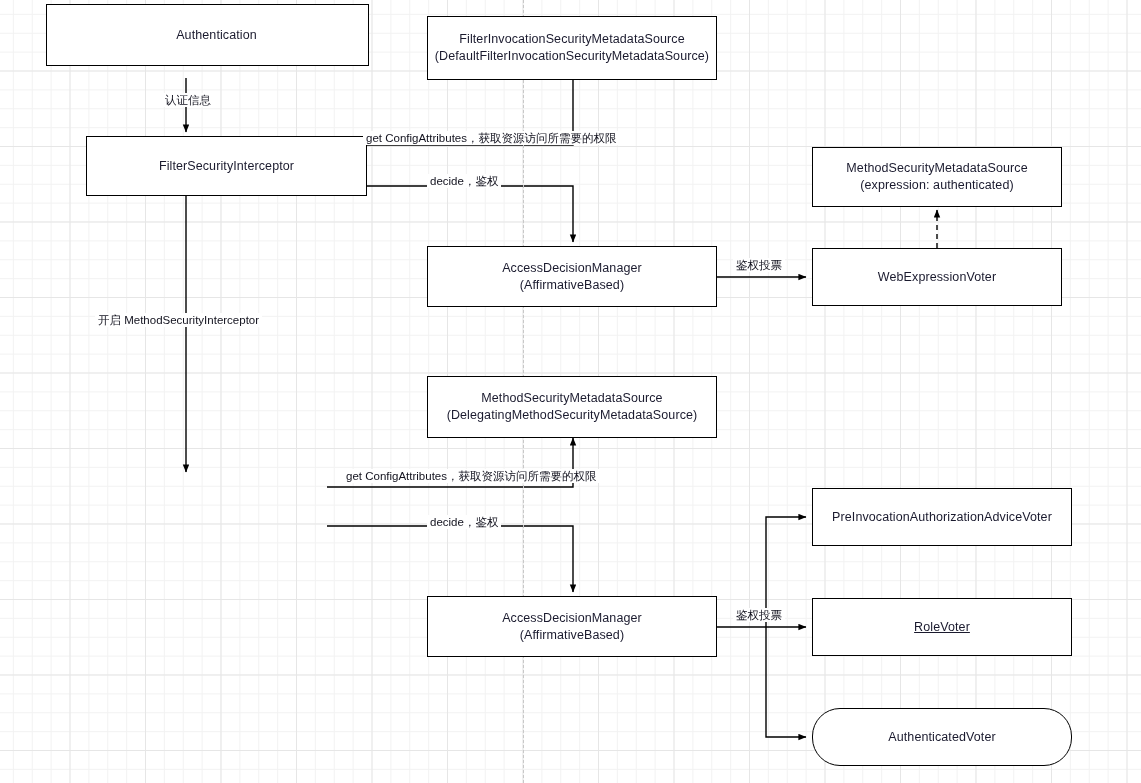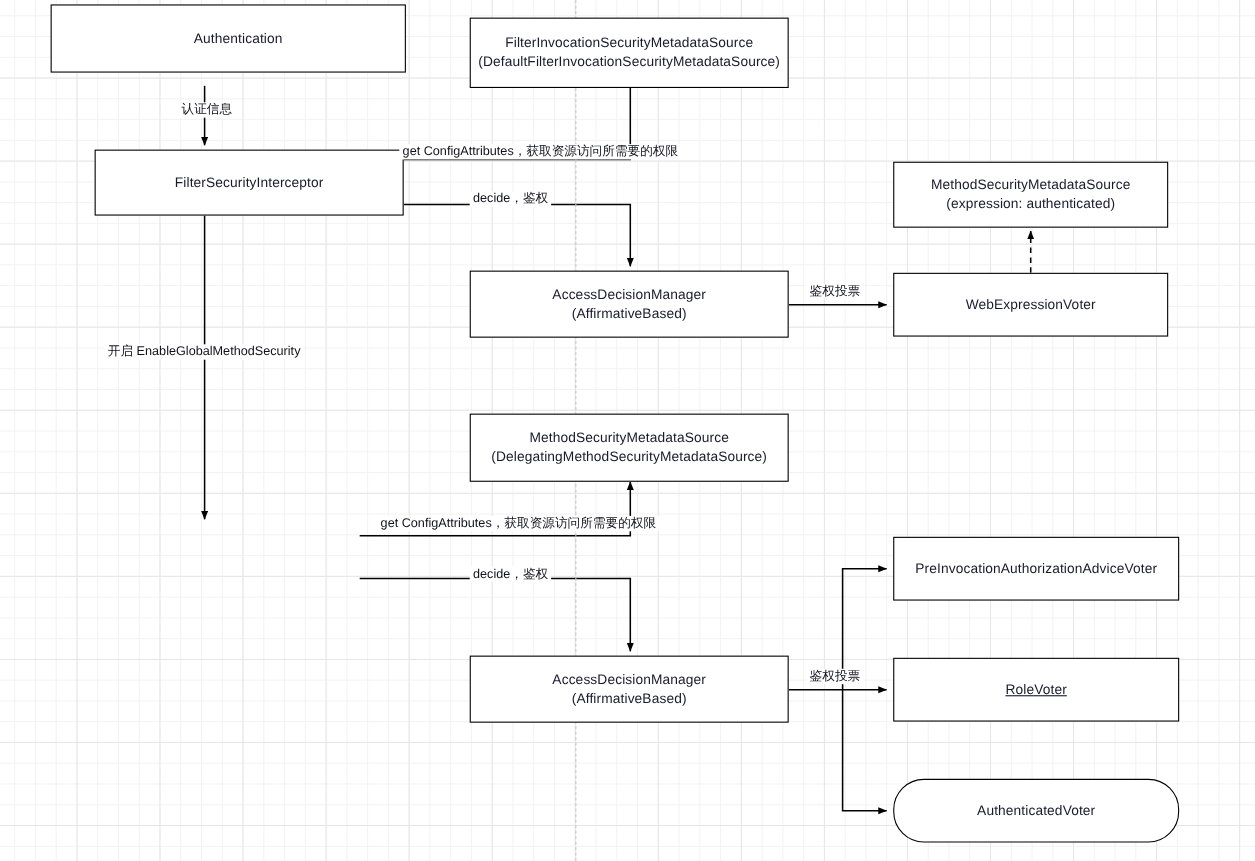--- a/index.html
+++ b/index.html
@@ -163,21 +163,21 @@
   </div>
 
   <div class="edge-label" style="left:162px; top:93px;text-align:center;">认证信息</div>
 
   <div class="edge-label" style="left:363px; top:131px;">get ConfigAttributes，获取资源访问所需要的权限</div>
 
   <div class="edge-label" style="left:427px; top:174px;">decide，鉴权</div>
 
   <div class="edge-label" style="left:733px; top:258px;">鉴权投票</div>
 
-  <div class="edge-label" style="left:95px; top:313px;">开启 EnableGlobalMethodSecurity</div>
+  <div class="edge-label" style="left:95px; top:313px;">开启 MethodSecurityInterceptor</div>
 
   <div class="edge-label" style="left:343px; top:469px;">get ConfigAttributes，获取资源访问所需要的权限</div>
 
   <div class="edge-label" style="left:427px; top:515px;">decide，鉴权</div>
 
   <div class="edge-label" style="left:733px; top:608px;">鉴权投票</div>
 
 </div>
 
 </body></html>

